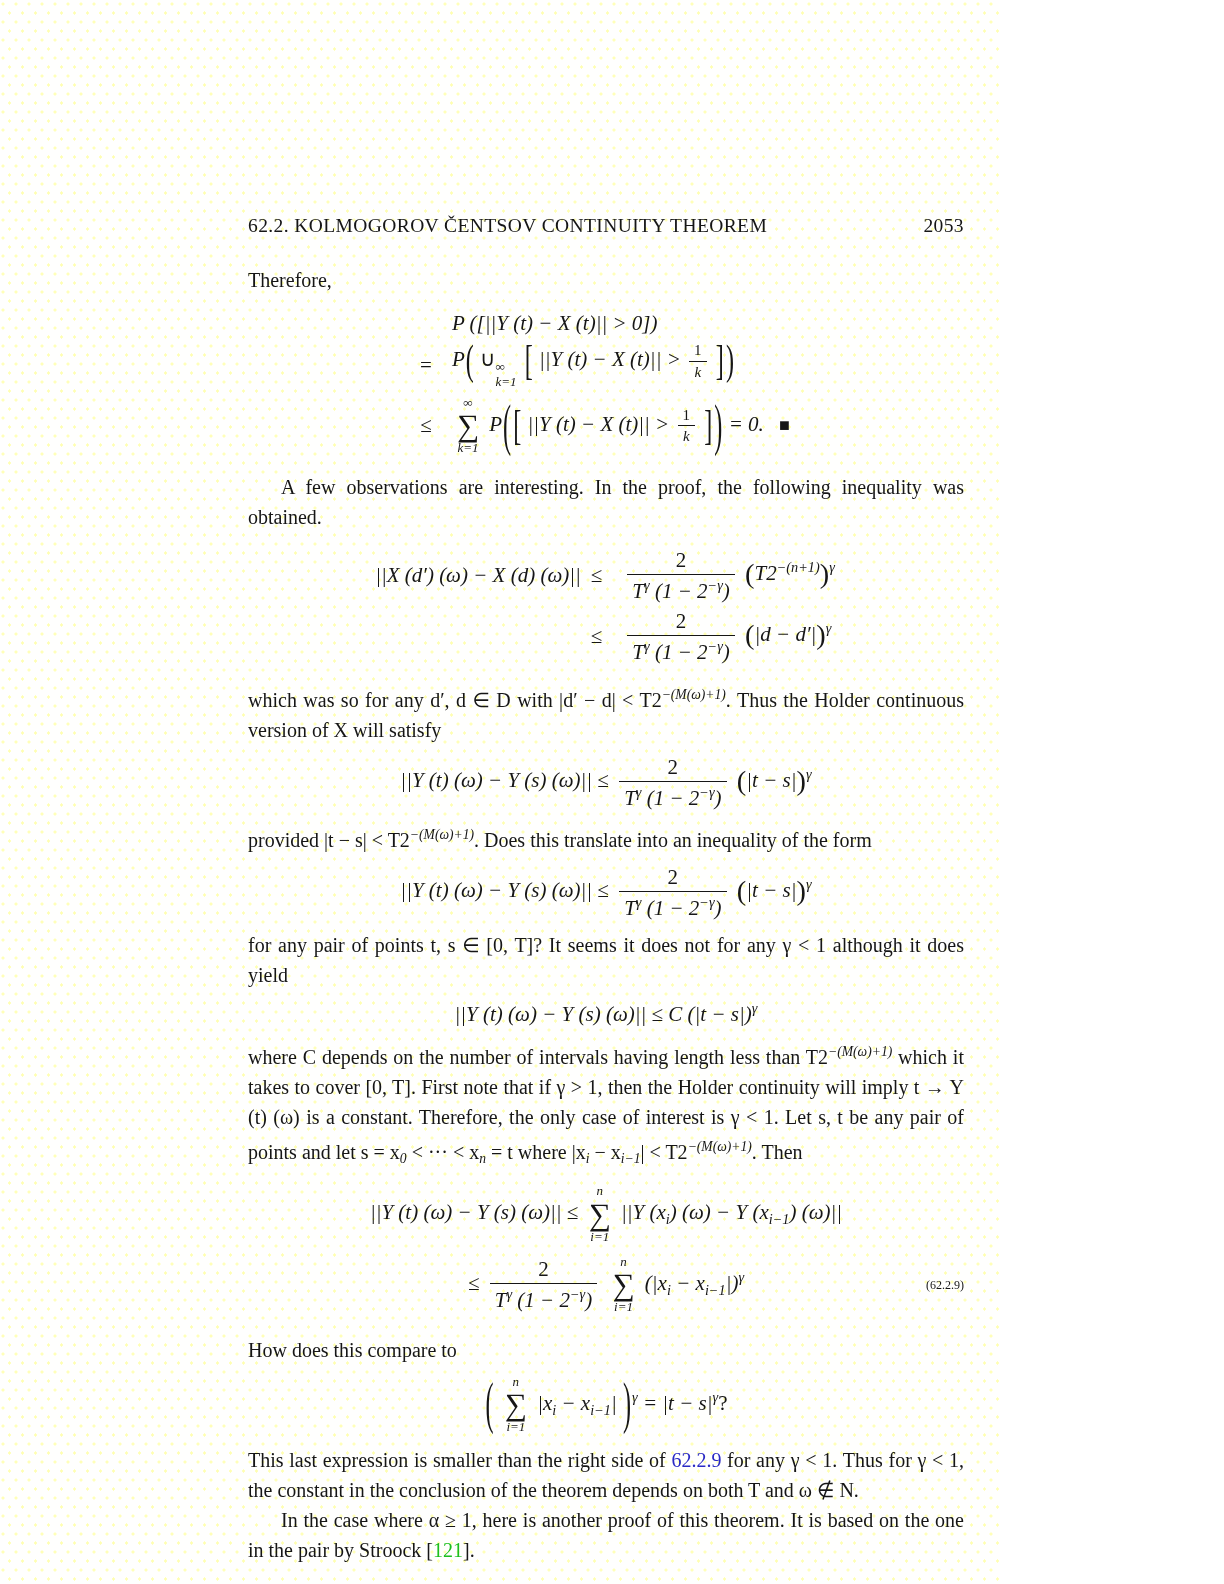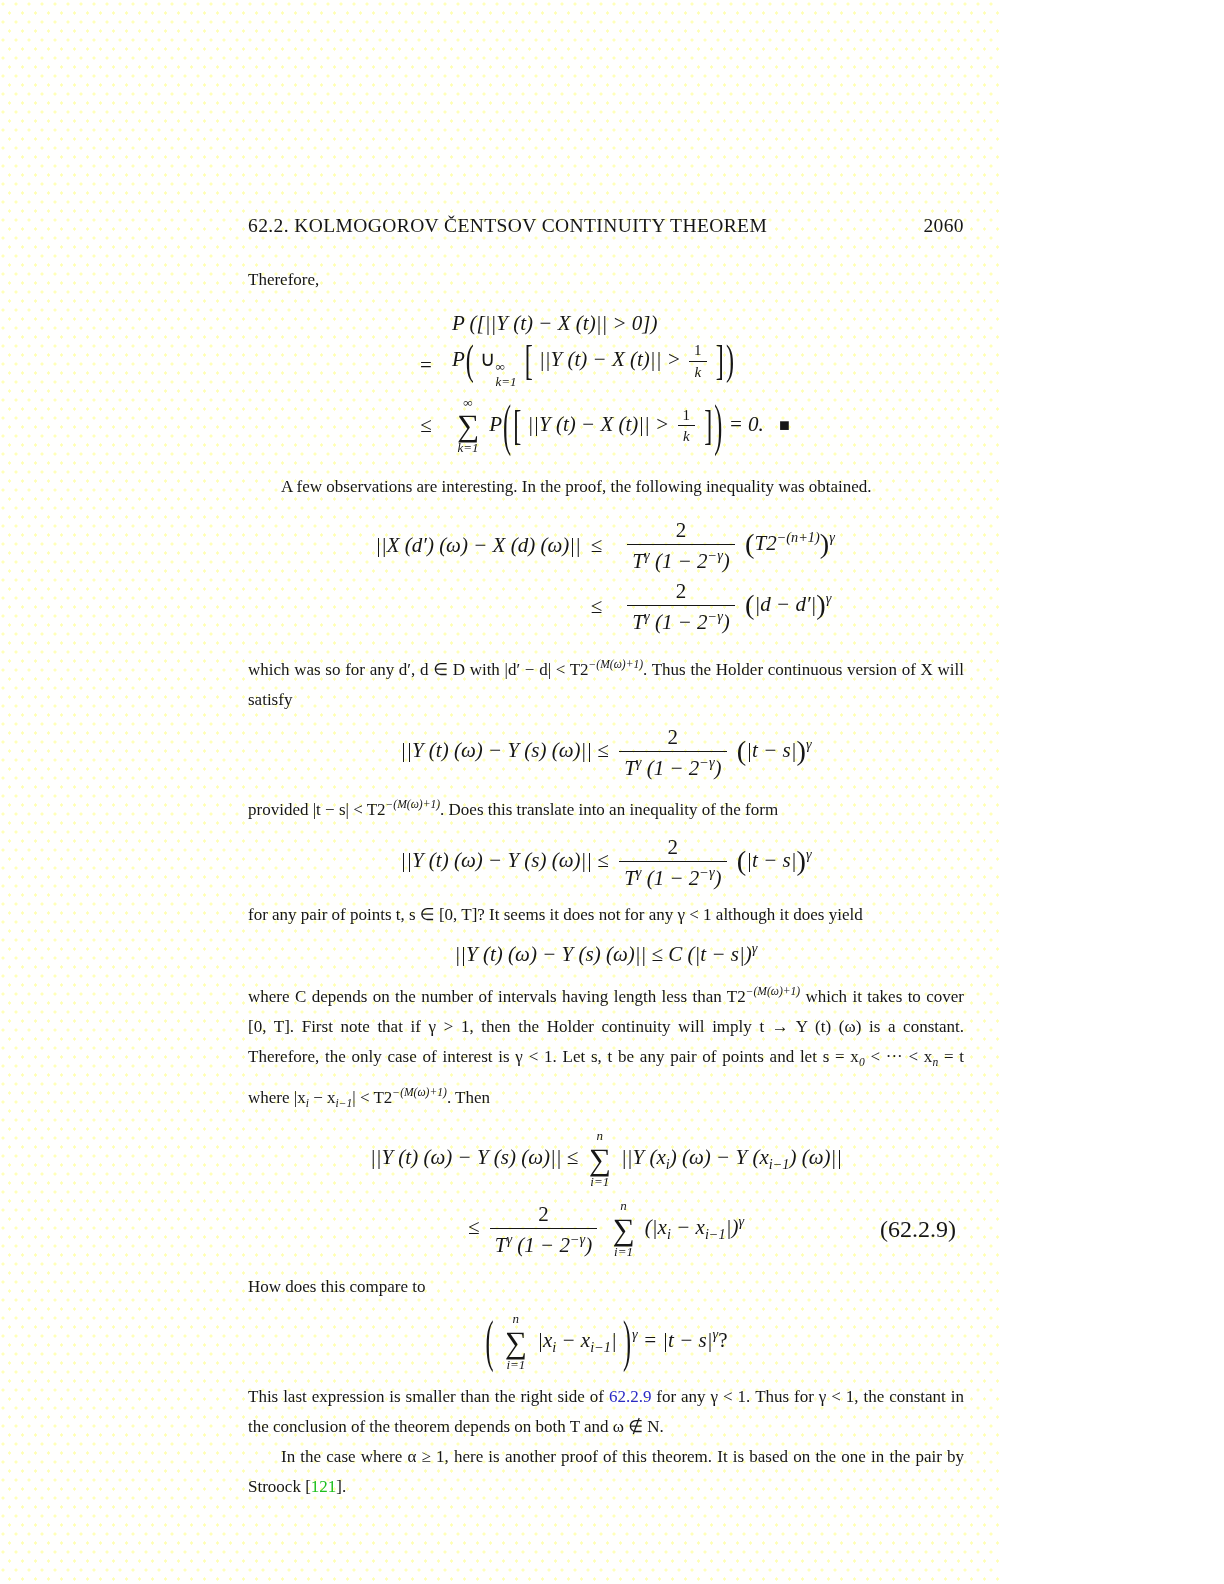--- a/index.html
+++ b/index.html
@@ -18,23 +18,23 @@
     overflow:hidden;
   }
   .content{
     position:absolute;left:248px;top:215px;width:716px;
   }
   .hdr{
     display:flex;justify-content:space-between;align-items:baseline;
     font-size:19.5px;letter-spacing:.4px;margin-bottom:28px;
   }
   p.body{
-    font-size:17px;line-height:30px;margin:0;text-align:justify;
-  }
-  p.body.sp{margin-top:13px;}
+    font-size:20px;line-height:30px;margin:0;text-align:justify;
+  }
+  p.body.sp{margin-top:20px;}
   .indent{text-indent:33px;}
   sup{font-size:68%;}
   sub{font-size:68%;}
   .m{font-style:italic;margin-top:47px;}
   .rm{font-style:normal;}
   
   .eq{font-size:21px;margin:10px 0 10px 0;}
   .eqtable{display:table;margin:4px auto;border-spacing:0 6px;font-style:italic;}
   .eqrow{display:table-row;}
   .eqcell{display:table-cell;vertical-align:middle;text-align:left;padding:0 2px;}
@@ -52,33 +52,33 @@
   .bigop .op{font-size:31px;line-height:.95;font-style:normal;padding:1px 0;}
   
   .scripts{display:inline-flex;flex-direction:column;justify-content:center;font-size:13px;line-height:1.15;vertical-align:-5px;font-style:italic;margin-right:2px;}
   
   .d1{font-size:135%;font-style:normal;vertical-align:-3px;}
   .d2{display:inline-block;transform:scaleY(1.75);font-size:115%;font-style:normal;vertical-align:-2px;padding:0 1px;}
   .d3{display:inline-block;transform:scaleY(2.35);font-size:115%;font-style:normal;vertical-align:-2px;padding:0 1px;}
   .opname{font-style:italic;}
   .qed{font-size:18px;font-style:normal;margin-left:10px;}
   .eqnumwrap{position:relative;}
-  .eqnum{position:absolute;right:8px;top:50%;transform:translateY(-50%);font-style:normal;font-size:24px;}
+  .eqnum{position:absolute;right:0;top:50%;transform:translateY(-50%);font-style:normal;font-size:12px;}
   a.ref{color:#2a2ac4;text-decoration:none;cursor:pointer;}
   a.cite{color:#1cbf1c;text-decoration:none;cursor:pointer;}
 </style>
 </head>
 <body>
 
 <div class="page">
   <div class="content">
 
     <div class="hdr">
       <span>62.2.  KOLMOGOROV ČENTSOV CONTINUITY THEOREM</span>
-      <span>2060</span>
+      <span>2053</span>
     </div>
 
     <p class="body">Therefore,</p>
 
     <div class="eq">
       <div class="eqtable">
         <div class="eqrow">
           <span class="relcell"></span>
           <span class="eqcell">P ([||Y (t) − X (t)|| &gt; 0])</span>
         </div>

